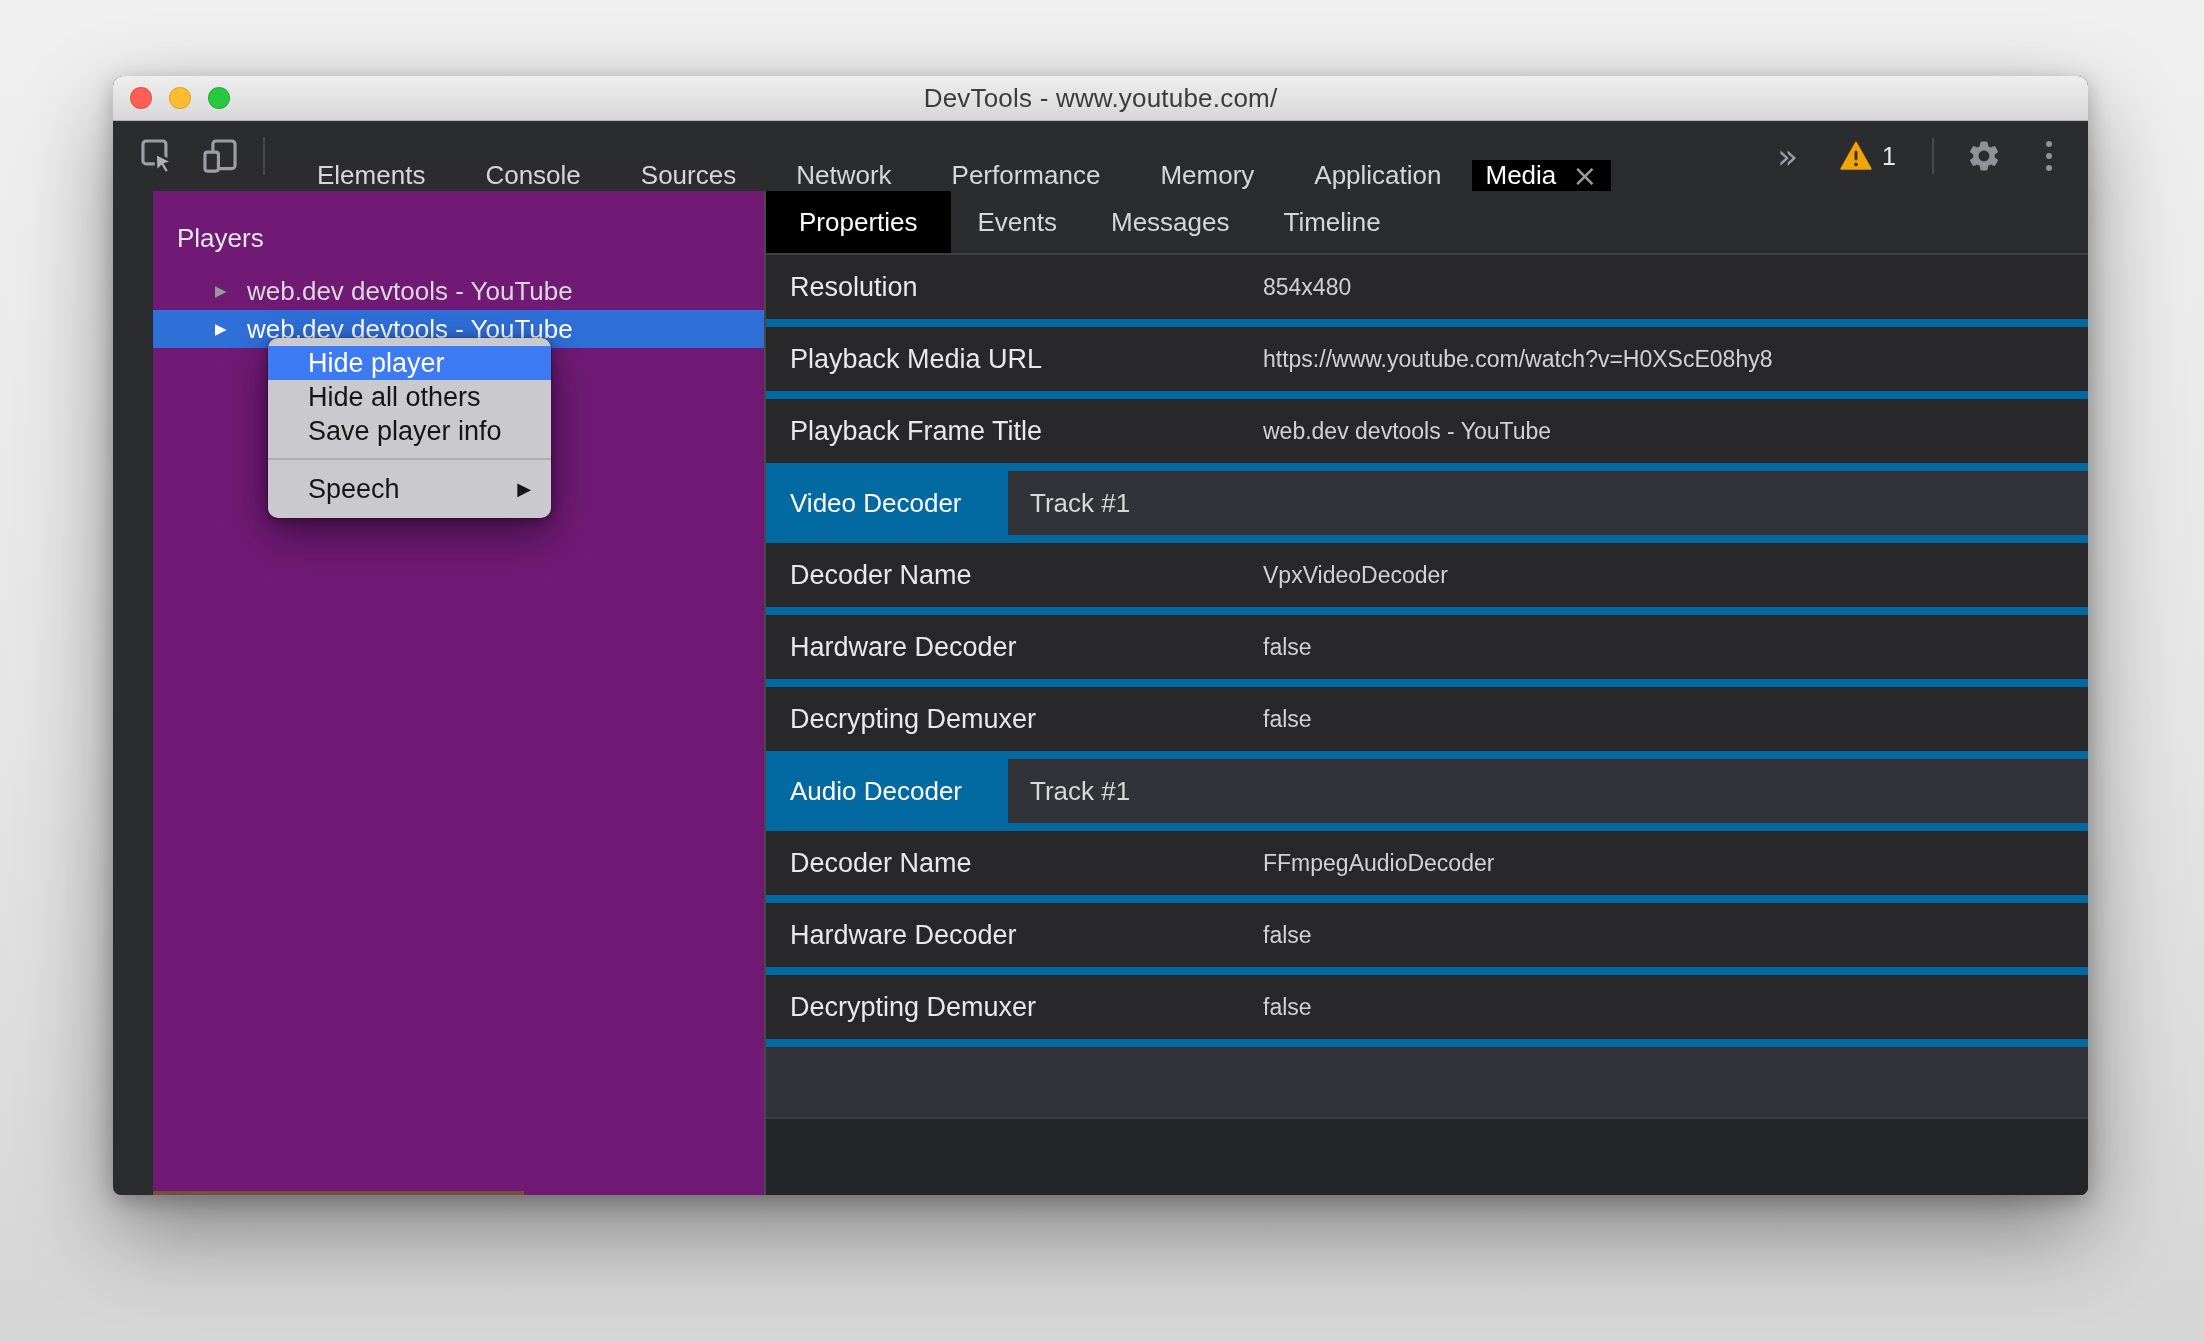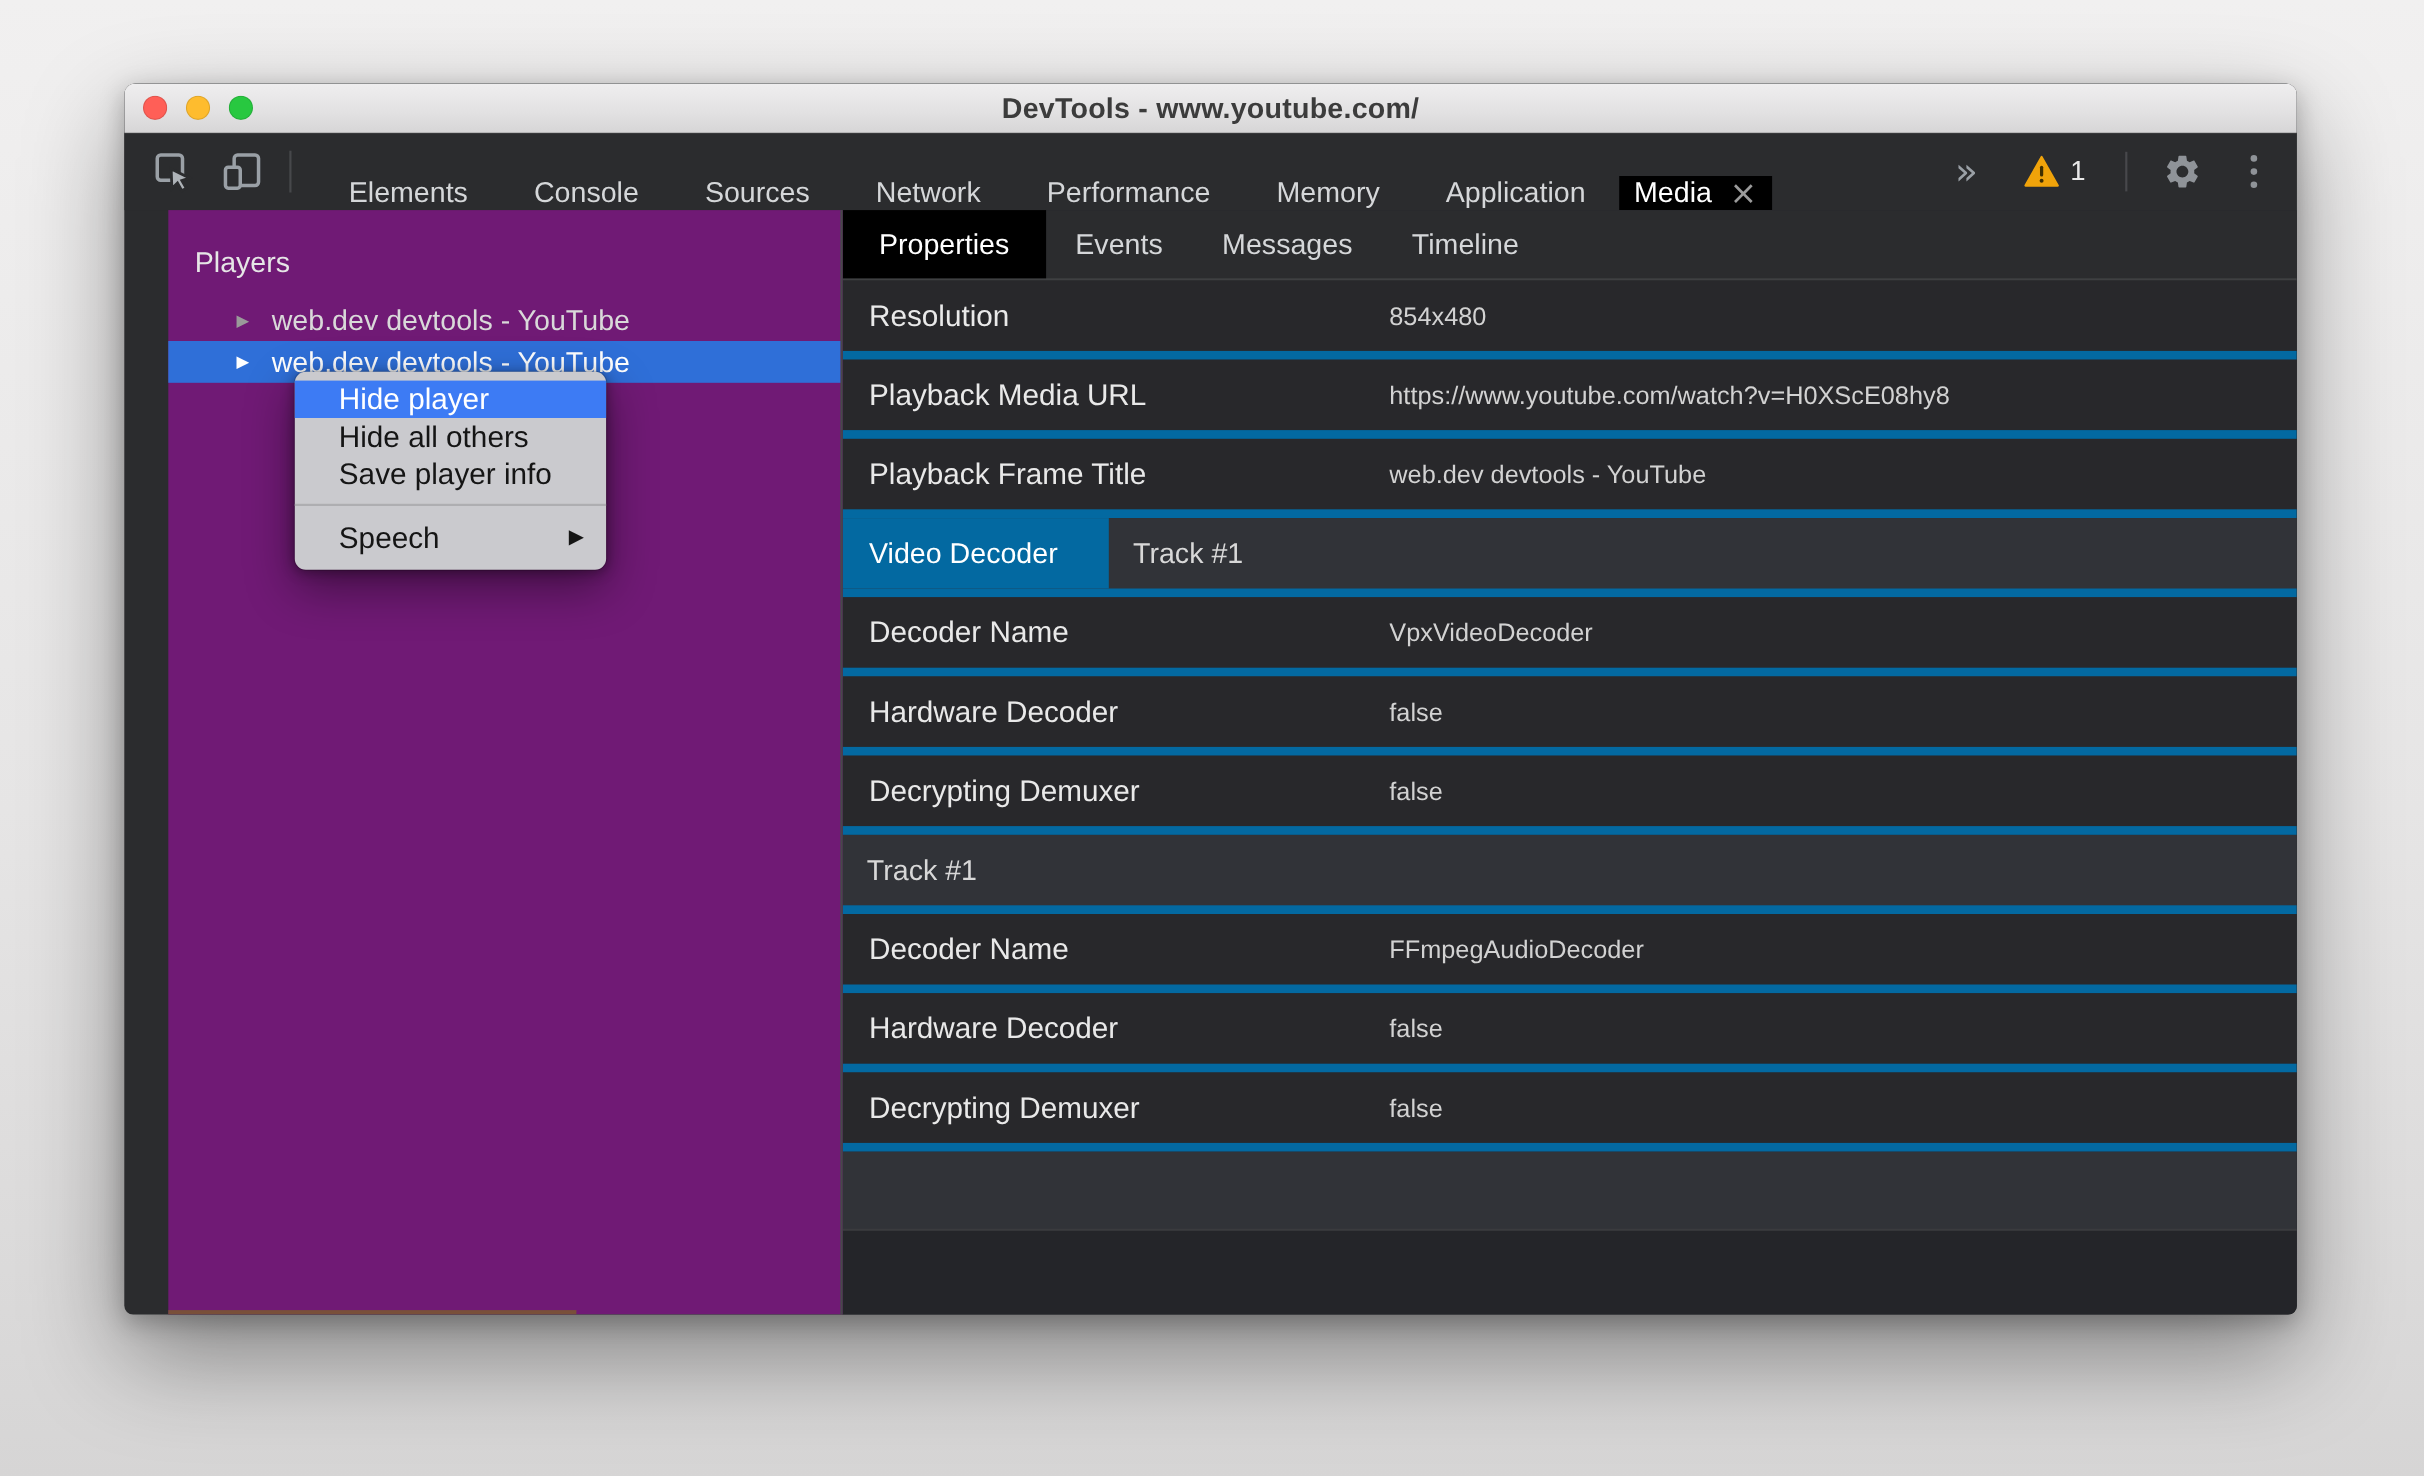--- a/index.html
+++ b/index.html
@@ -21,21 +21,21 @@
     background:linear-gradient(180deg,#efeeef 0%,#e2e1e2 60%,#d7d6d7 100%);
     border-bottom:1px solid #b6b5b6;
   }
   .traffic{position:absolute;left:17px;top:50%;transform:translateY(-50%);display:flex;gap:17px;}
   .light{width:22px;height:22px;border-radius:50%;border:1px solid rgba(0,0,0,.12);box-sizing:border-box;}
   .light.red{background:#ff5f57;}
   .light.yellow{background:#febc2e;}
   .light.green{background:#28c840;}
   .win-title{
     position:absolute;left:0;right:0;top:0;bottom:0;display:flex;align-items:center;justify-content:center;
-    font-size:26px;color:#3c3c3c;letter-spacing:.2px;font-weight:bold;
+    font-size:26px;color:#3c3c3c;letter-spacing:.2px;
   }
   
   .toolbar{height:70px;flex:none;background:#2b2c2e;display:flex;align-items:stretch;color:#d5d7d9;}
   .tool-icons{display:flex;align-items:center;padding-left:24px;gap:20px;}
   .icon-btn{width:42px;height:42px;display:grid;place-items:center;cursor:pointer;}
   .vdivider{width:2px;height:38px;background:#47484b;align-self:center;margin:0 22px;}
   .main-tabs{display:flex;align-items:flex-end;margin-top:16px;}
   .main-tab{display:flex;align-items:center;padding:0 30px;font-size:26px;white-space:nowrap;cursor:pointer;}
   .main-tab.selected{background:#000;color:#fff;padding:0 14px;gap:16px;}
   .tab-close{font-size:30px;color:#9b9b9b;line-height:1;font-family:"DejaVu Sans",sans-serif;}
@@ -212,20 +212,21 @@
         </div>
         <div class="row prop">
           <div class="label">Hardware Decoder</div>
           <div class="value">false</div>
         </div>
         <div class="row prop">
           <div class="label">Decrypting Demuxer</div>
           <div class="value">false</div>
         </div>
         <div class="row section">
+          <div class="sec-cell">Audio Decoder</div>
           <div class="sec-track">Track #1</div>
         </div>
         <div class="row prop">
           <div class="label">Decoder Name</div>
           <div class="value">FFmpegAudioDecoder</div>
         </div>
         <div class="row prop">
           <div class="label">Hardware Decoder</div>
           <div class="value">false</div>
         </div>

